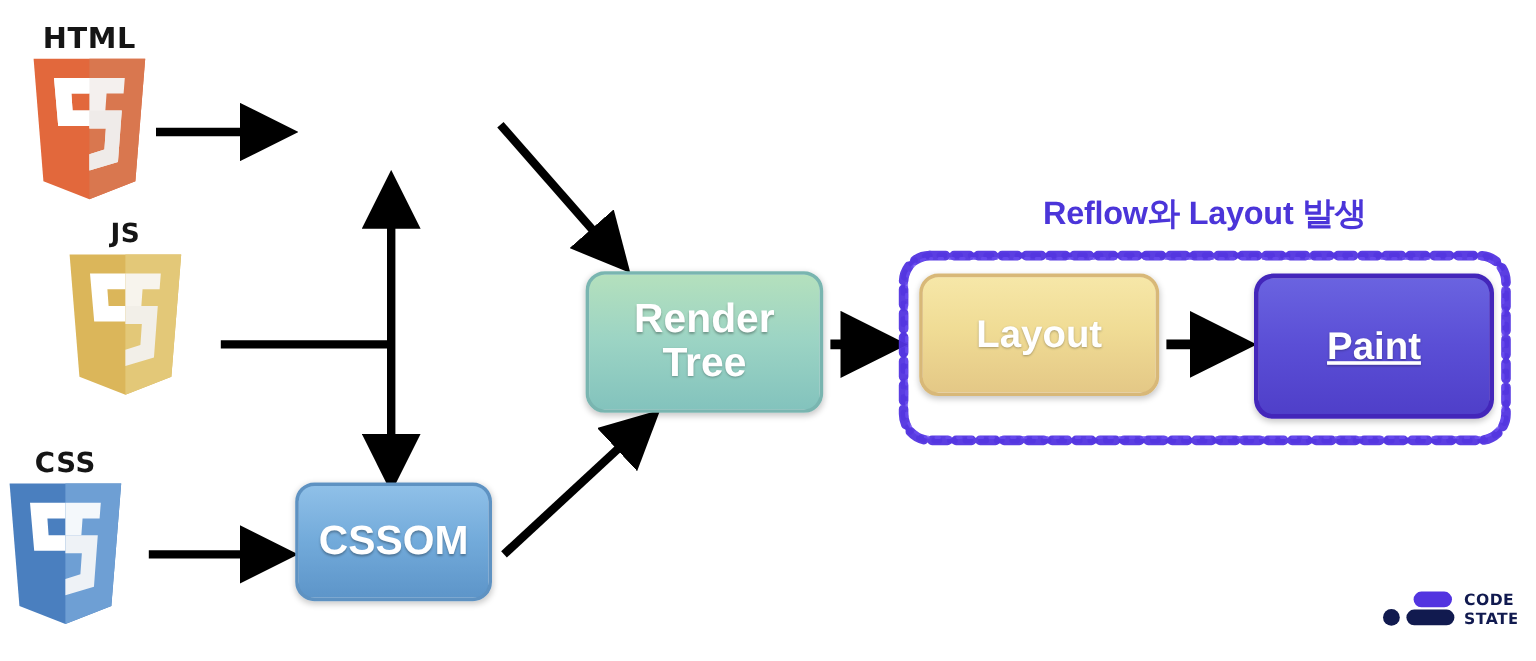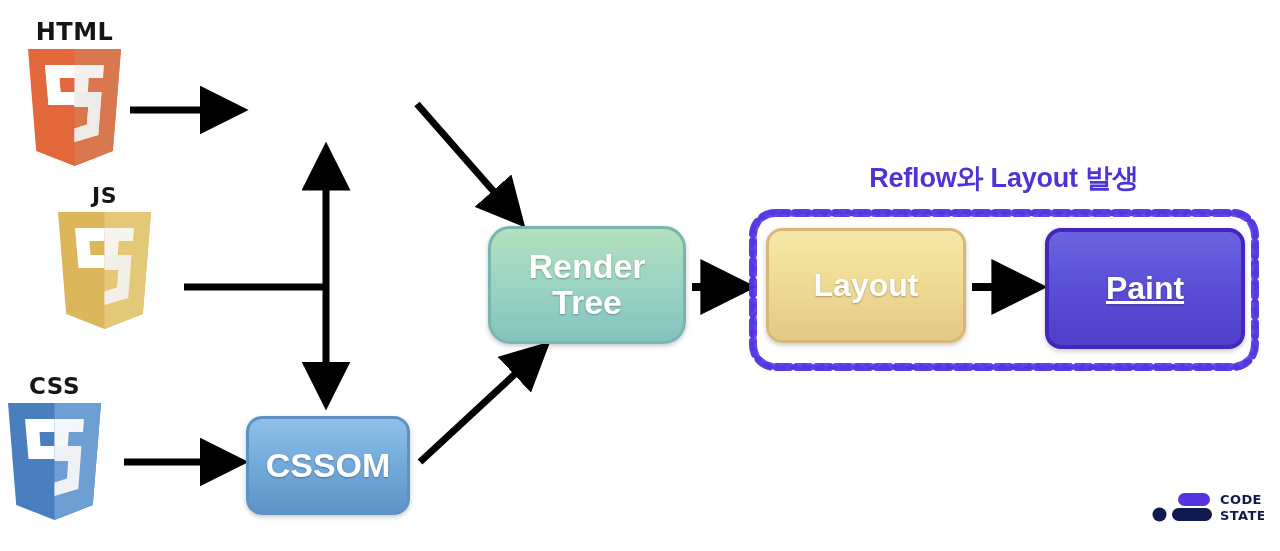--- a/index.html
+++ b/index.html
@@ -188,42 +188,42 @@
         <path d="M6 2 L99 2 L90.8 104 L52.5 119 L14.2 104 Z" fill="#4a7fbf"></path>
         <path d="M52.5 2 L52.5 119 L90.8 104 L99 2 Z" fill="#6e9fd4"></path>
         <path d="M52.5 18 L23 18 L26.5 58 L52.5 58 L52.5 45 L38.5 45 L37.5 31 L52.5 31 Z" fill="#ffffff"></path>
         <path d="M52.5 45 L52.5 60 L66.2 60 L65 77.5 L52.5 81.5 L52.5 95 L76.3 88 L79.5 45 Z" fill="#eef2f6"></path>
         <path d="M52.5 18 L82 18 L81 31 L66.8 31 L65.8 45 L79.5 45 L52.5 45 L52.5 31 Z" fill="#f4f8fb"></path>
       </svg>
     </div>
   </div>
 
 
-  <div class="pbox box-cssom" style="left:246px; top:416px; width:164px; height:99px;">
+  <div class="pbox box-cssom" style="left:246px; top:402px; width:164px; height:99px;">
     <span>CSSOM</span>
   </div>
 
-  <div class="pbox box-render" style="left:488px; top:226px; width:198px; height:118px; flex-direction:column;border-radius:22px;">
+  <div class="pbox box-render" style="left:488px; top:226px; width:198px; height:118px; flex-direction:column;">
     <span>Render</span>
     <span>Tree</span>
   </div>
 
   <div id="reflow-group" style="left:748px; top:160px; width:512px; height:212px;">
 
     <div id="reflow-title">Reflow와 Layout 발생</div>
 
     <div id="reflow-frame" style="top:48px; width:512px; height:164px;">
       <svg width="512" height="164" viewBox="0 0 512 164">
         <rect x="5" y="5" width="502" height="154" rx="22" ry="22" fill="none" stroke="#5234e0" stroke-width="8" stroke-dasharray="13 7" stroke-linecap="round" opacity="0.95"></rect>
         <rect x="5" y="5" width="502" height="154" rx="22" ry="22" fill="none" stroke="#5234e0" stroke-width="5" stroke-dasharray="4 9" stroke-dashoffset="5" stroke-linecap="round" opacity="0.8"></rect>
         <rect x="7.5" y="7.5" width="497" height="149" rx="20" ry="20" fill="none" stroke="#6b4ef0" stroke-width="2.5" stroke-dasharray="3 6" stroke-dashoffset="2" stroke-linecap="round" opacity="0.75"></rect>
       </svg>
     </div>
 
-    <div class="pbox box-layout" style="left:18px; top:68px; width:200px; height:115px;">
+    <div class="pbox box-layout" style="left:18px; top:68px; width:200px; height:102px;">
       <span>Layout</span>
     </div>
 
     <div class="pbox box-paint" style="left:297px; top:68px; width:200px; height:121px;text-decoration:underline;">
       <span>Paint</span>
     </div>
   </div>
 
   <div id="cs-logo" style="left:1152px; top:489px; width:112px; height:40px;">
     <svg width="112" height="40" viewBox="0 0 112 40">

